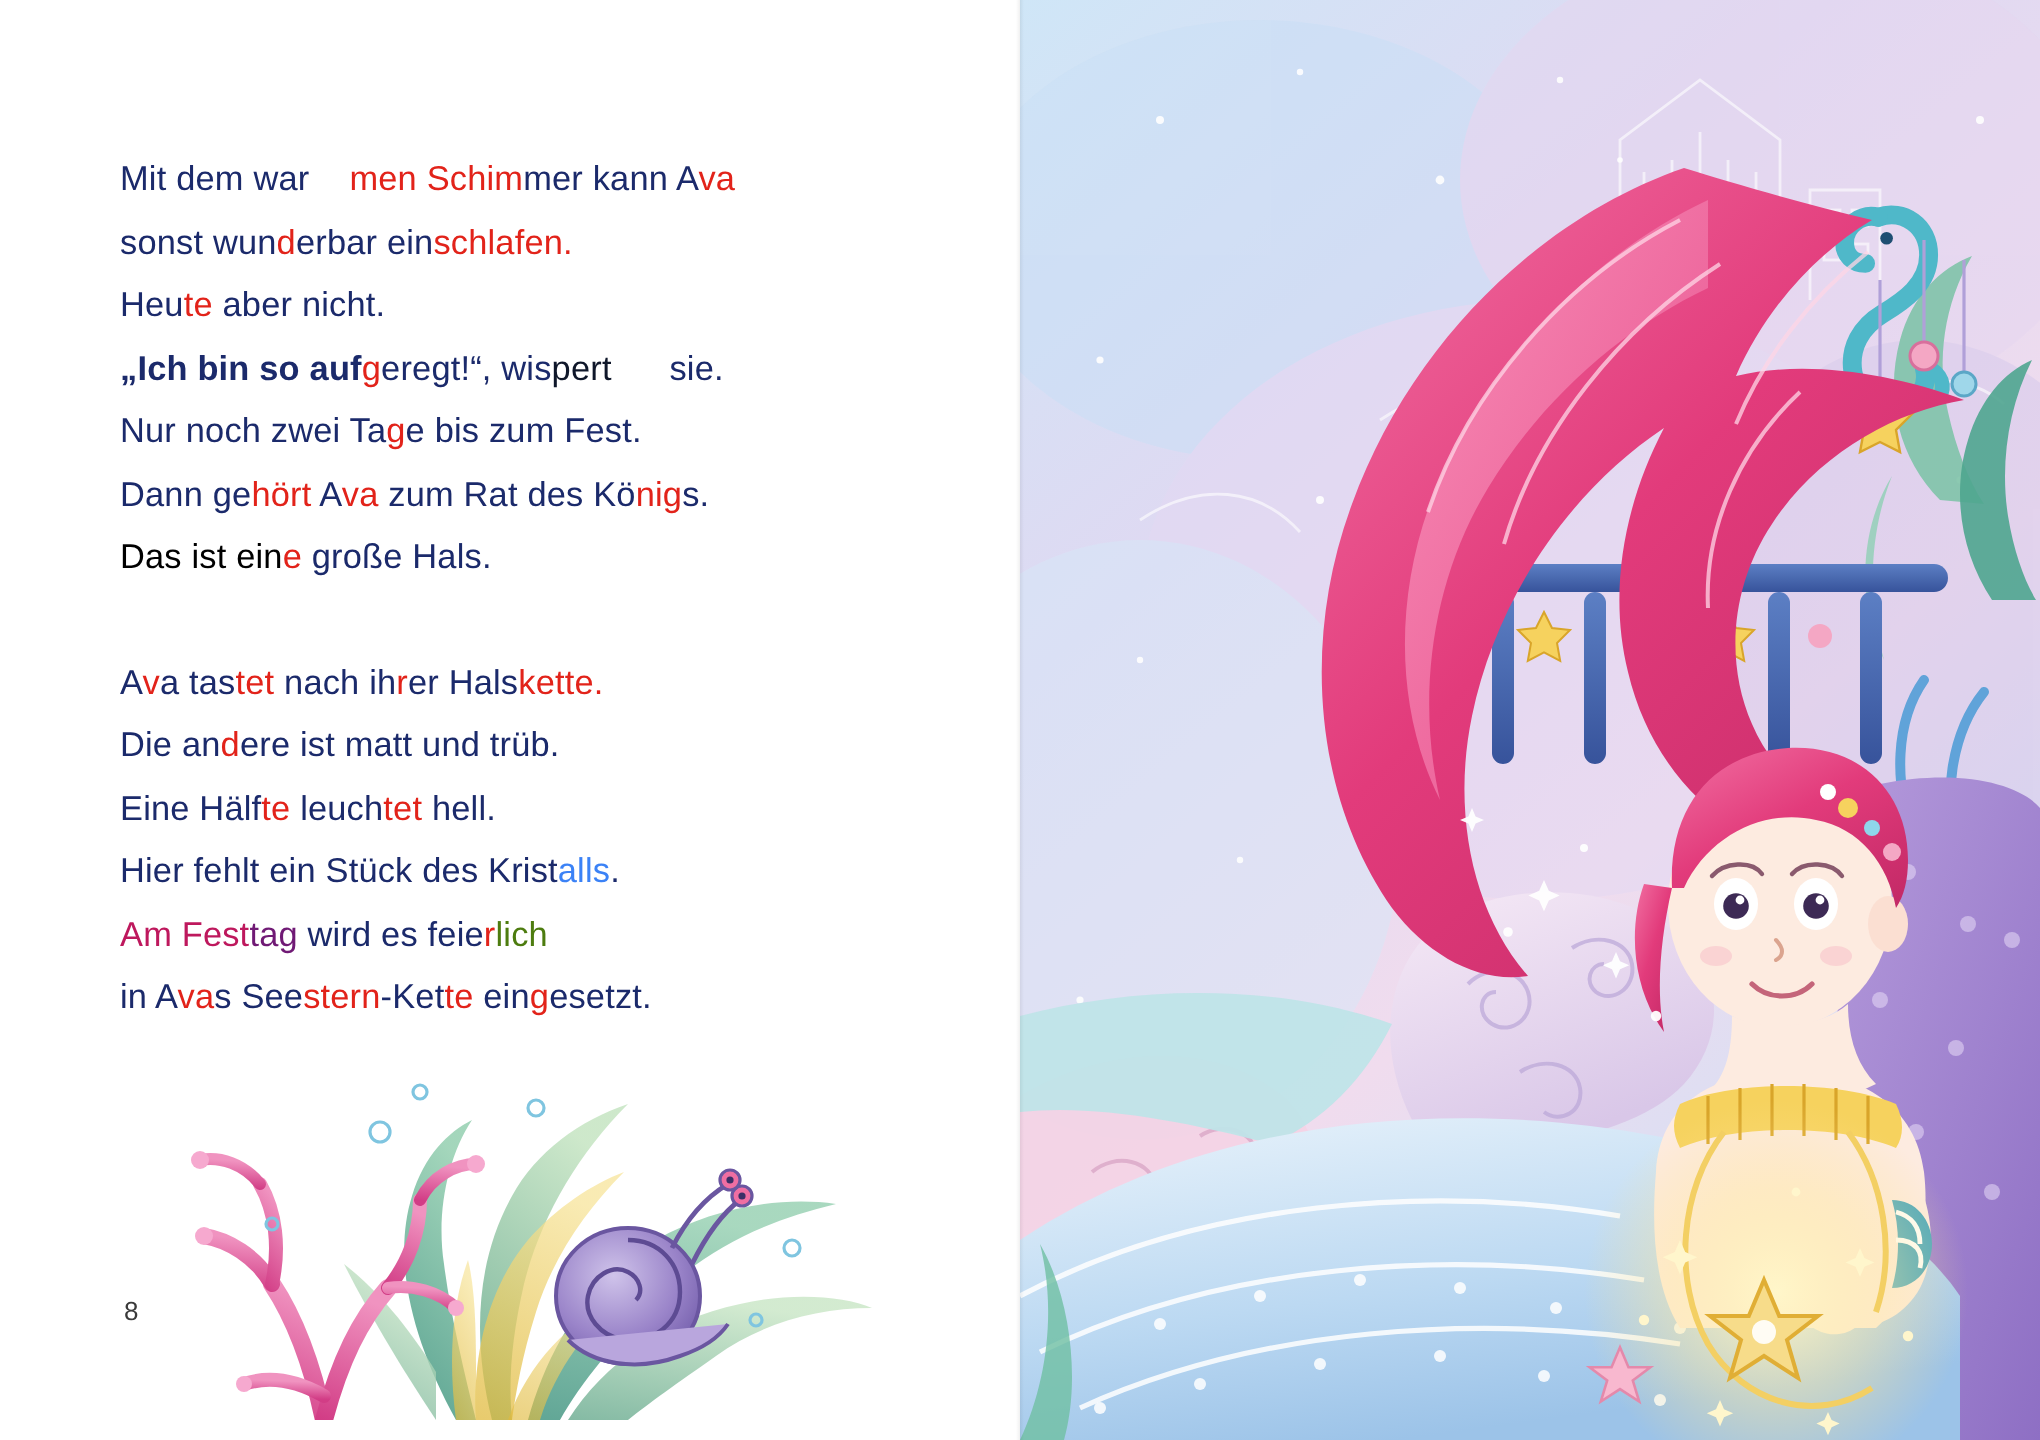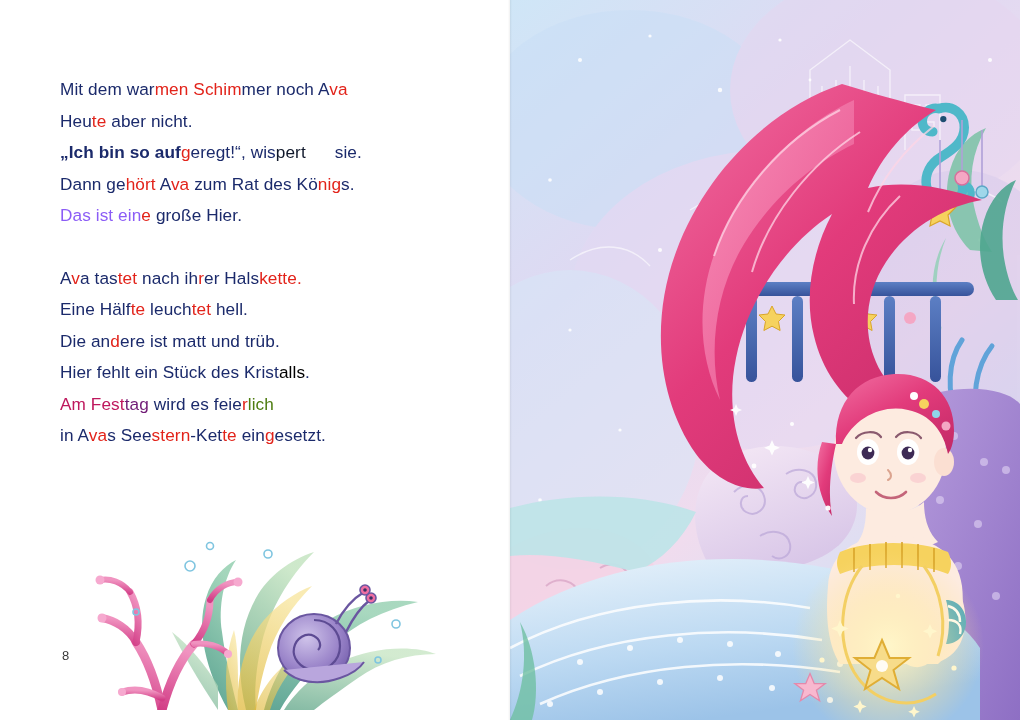--- a/index.html
+++ b/index.html
@@ -83,32 +83,34 @@
 </style>
 </head>
 <body>
 
 <div class="spread">
 
   <div class="page-left">
 
     <div class="text-block">
       <div>
-        <div class="line"><span class="b" style="color: rgb(27, 42, 107);">Mit dem war</span><span class="r" style="color: rgb(226, 35, 26);">men Schim</span><span class="b" style="color: rgb(27, 42, 107);">mer noch A</span><span class="r" style="color: rgb(226, 35, 26);">va</span></div>
+        <div class="line"><span class="b" style="color: rgb(27, 42, 107);">Mit dem war</span><span class="r" style="color: rgb(226, 35, 26); margin-left: 20px;">men Schim</span><span class="b" style="color: rgb(27, 42, 107);">mer kann A</span><span class="r" style="color: rgb(226, 35, 26);">va</span></div>
+        <div class="line"><span class="b" style="color: rgb(27, 42, 107);">sonst wun</span><span class="r" style="color: rgb(226, 35, 26);">d</span><span class="b" style="color: rgb(27, 42, 107);">erbar ein</span><span class="r" style="color: rgb(226, 35, 26);">schlafen.</span></div>
         <div class="line"><span class="b" style="color: rgb(27, 42, 107);">Heu</span><span class="r" style="color: rgb(226, 35, 26);">te</span><span class="b" style="color: rgb(27, 42, 107);"> aber nicht.</span></div>
         <div class="line"><span class="b" style="color: rgb(27, 42, 107); font-weight: bold;">„Ich bin so auf</span><span class="r" style="color: rgb(226, 35, 26);">g</span><span class="b" style="color: rgb(27, 42, 107);">eregt!“, wis</span><span class="r" style="color: #0f172a;">pert</span><span class="b" style="color: rgb(27, 42, 107); padding-left: 24px;"> sie.</span></div>
+        <div class="line"><span class="b" style="color: rgb(27, 42, 107);">Nur noch zwei Ta</span><span class="r" style="color: rgb(226, 35, 26);">g</span><span class="b" style="color: rgb(27, 42, 107);">e bis zum Fest.</span></div>
         <div class="line"><span class="b" style="color: rgb(27, 42, 107);">Dann ge</span><span class="r" style="color: rgb(226, 35, 26);">hört</span><span class="b" style="color: rgb(27, 42, 107);"> A</span><span class="r" style="color: rgb(226, 35, 26);">va</span><span class="b" style="color: rgb(27, 42, 107);"> zum Rat des Kö</span><span class="r" style="color: rgb(226, 35, 26);">nig</span><span class="b" style="color: rgb(27, 42, 107);">s.</span></div>
-        <div class="line"><span class="b" style="color: #8b5cf6;">Das ist ein</span><span class="r" style="color: rgb(226, 35, 26);">e</span><span class="b" style="color: rgb(27, 42, 107);"> große Hier.</span></div>
+        <div class="line"><span class="b" style="color: #000000;">Das ist ein</span><span class="r" style="color: rgb(226, 35, 26);">e</span><span class="b" style="color: rgb(27, 42, 107);"> große Hals.</span></div>
       </div>
       <div class="para-gap"></div>
       <div>
         <div class="line"><span class="b" style="color: rgb(27, 42, 107);">A</span><span class="r" style="color: rgb(226, 35, 26);">v</span><span class="b" style="color: rgb(27, 42, 107);">a tas</span><span class="r" style="color: rgb(226, 35, 26);">tet</span><span class="b" style="color: rgb(27, 42, 107);"> nach ih</span><span class="r" style="color: rgb(226, 35, 26);">r</span><span class="b" style="color: rgb(27, 42, 107);">er Hals</span><span class="r" style="color: rgb(226, 35, 26);">kette.</span></div>
+        <div class="line"><span class="b" style="color: rgb(27, 42, 107);">Die an</span><span class="r" style="color: rgb(226, 35, 26);">d</span><span class="b" style="color: rgb(27, 42, 107);">ere ist matt und trüb.</span></div>
         <div class="line"><span class="b" style="color: rgb(27, 42, 107);">Eine Hälf</span><span class="r" style="color: rgb(226, 35, 26);">te</span><span class="b" style="color: rgb(27, 42, 107);"> leuch</span><span class="r" style="color: rgb(226, 35, 26);">tet</span><span class="b" style="color: rgb(27, 42, 107);"> hell.</span></div>
-        <div class="line"><span class="b" style="color: rgb(27, 42, 107);">Die an</span><span class="r" style="color: rgb(226, 35, 26);">d</span><span class="b" style="color: rgb(27, 42, 107);">ere ist matt und trüb.</span></div>
-        <div class="line"><span class="b" style="color: rgb(27, 42, 107);">Hier fehlt ein Stück des Krist</span><span class="r" style="color: #000000;">alls</span><span class="b" style="color: rgb(27, 42, 107);">.</span></div>
+        <div class="line"><span class="b" style="color: rgb(27, 42, 107);">Hier fehlt ein Stück des Krist</span><span class="r" style="color: #3b82f6;">alls</span><span class="b" style="color: rgb(27, 42, 107);">.</span></div>
         <div class="line"><span class="b" style="color: #be185d;">Am Fest</span><span class="r" style="color: #701a75;">tag</span><span class="b" style="color: rgb(27, 42, 107);"> wird es feie</span><span class="r" style="color: rgb(226, 35, 26);">r</span><span class="b" style="color: #4d7c0f;">lich</span></div>
         <div class="line"><span class="b" style="color: rgb(27, 42, 107);">in A</span><span class="r" style="color: rgb(226, 35, 26);">va</span><span class="b" style="color: rgb(27, 42, 107);">s See</span><span class="r" style="color: rgb(226, 35, 26);">stern</span><span class="b" style="color: rgb(27, 42, 107);">-Ket</span><span class="r" style="color: rgb(226, 35, 26);">te</span><span class="b" style="color: rgb(27, 42, 107);"> ein</span><span class="r" style="color: rgb(226, 35, 26);">g</span><span class="b" style="color: rgb(27, 42, 107);">esetzt.</span></div>
       </div>
     </div>
 
     <div class="page-number">8</div>
 
     <svg class="illus-left" viewBox="0 0 360 190" xmlns="http://www.w3.org/2000/svg">
       <defs>
         <linearGradient id="grassG" x1="0" y1="1" x2="0.3" y2="0">

